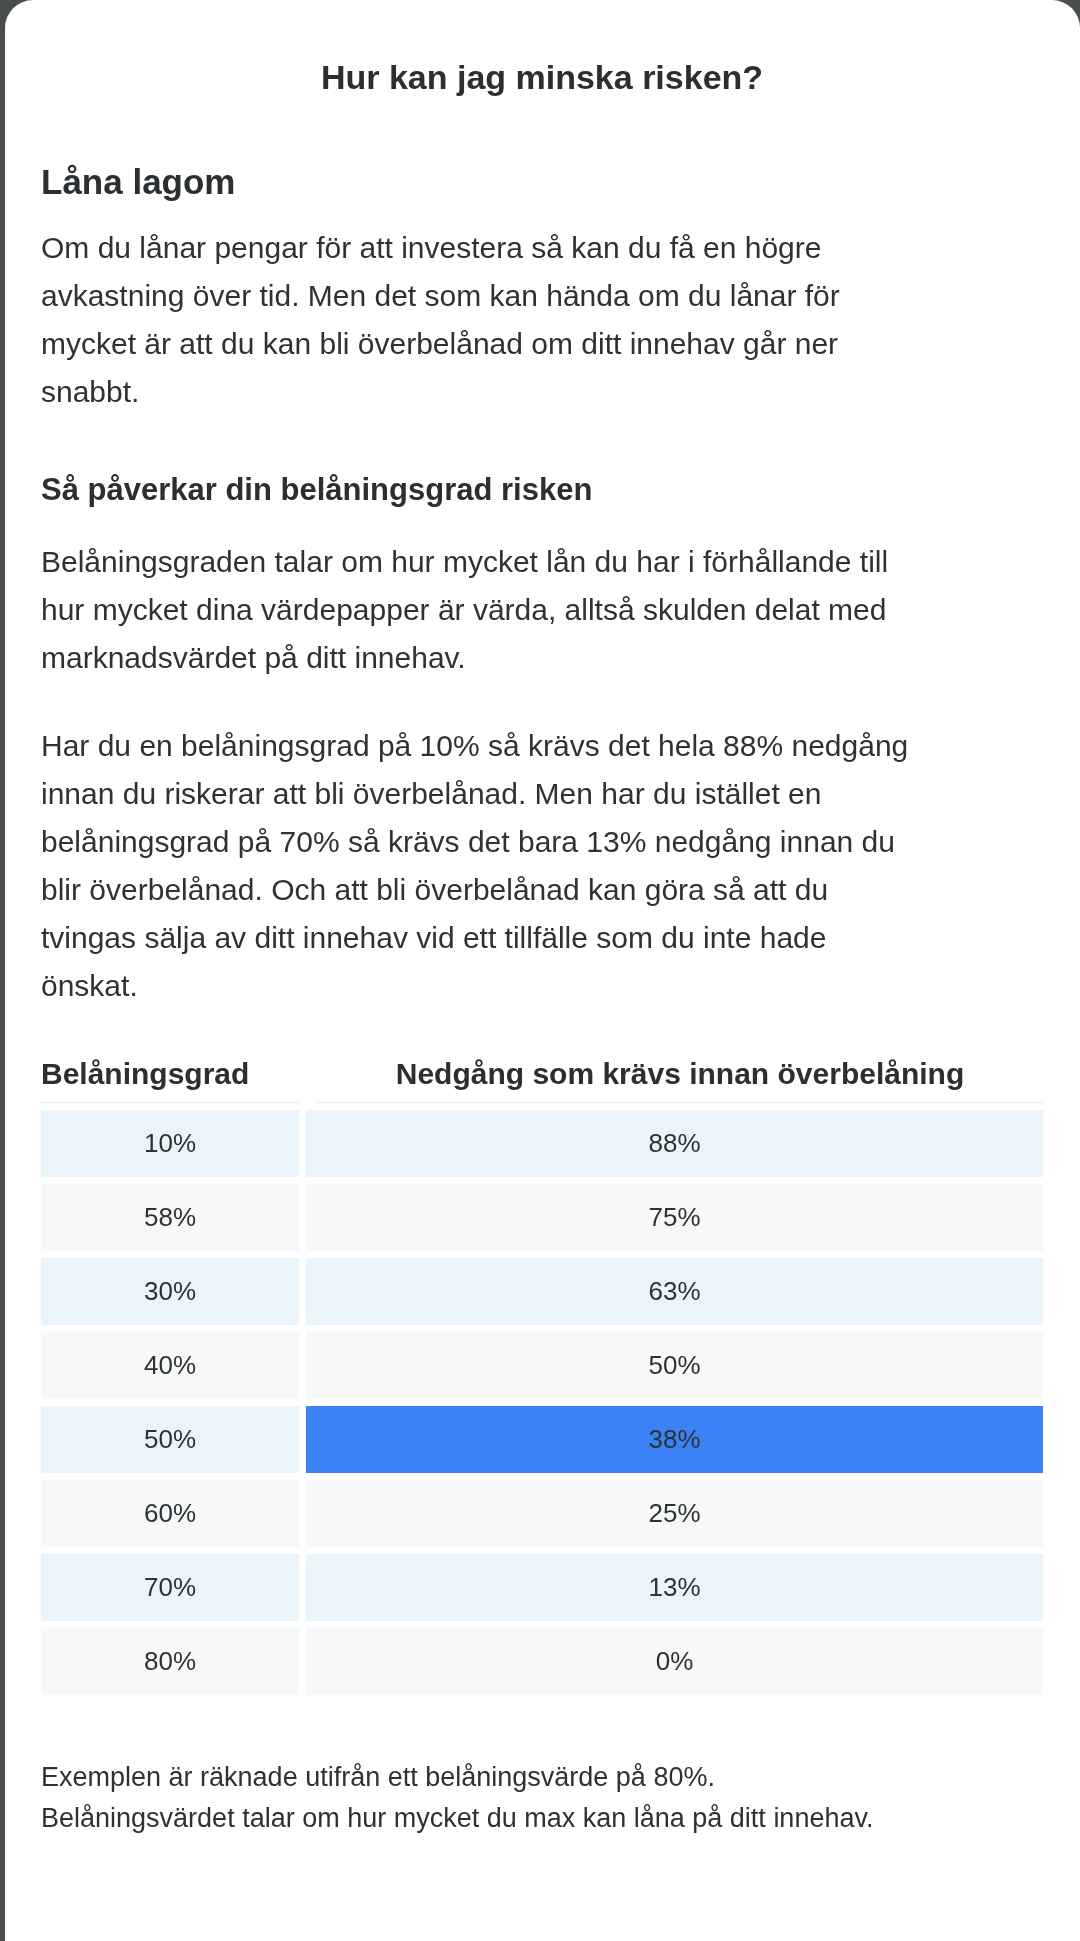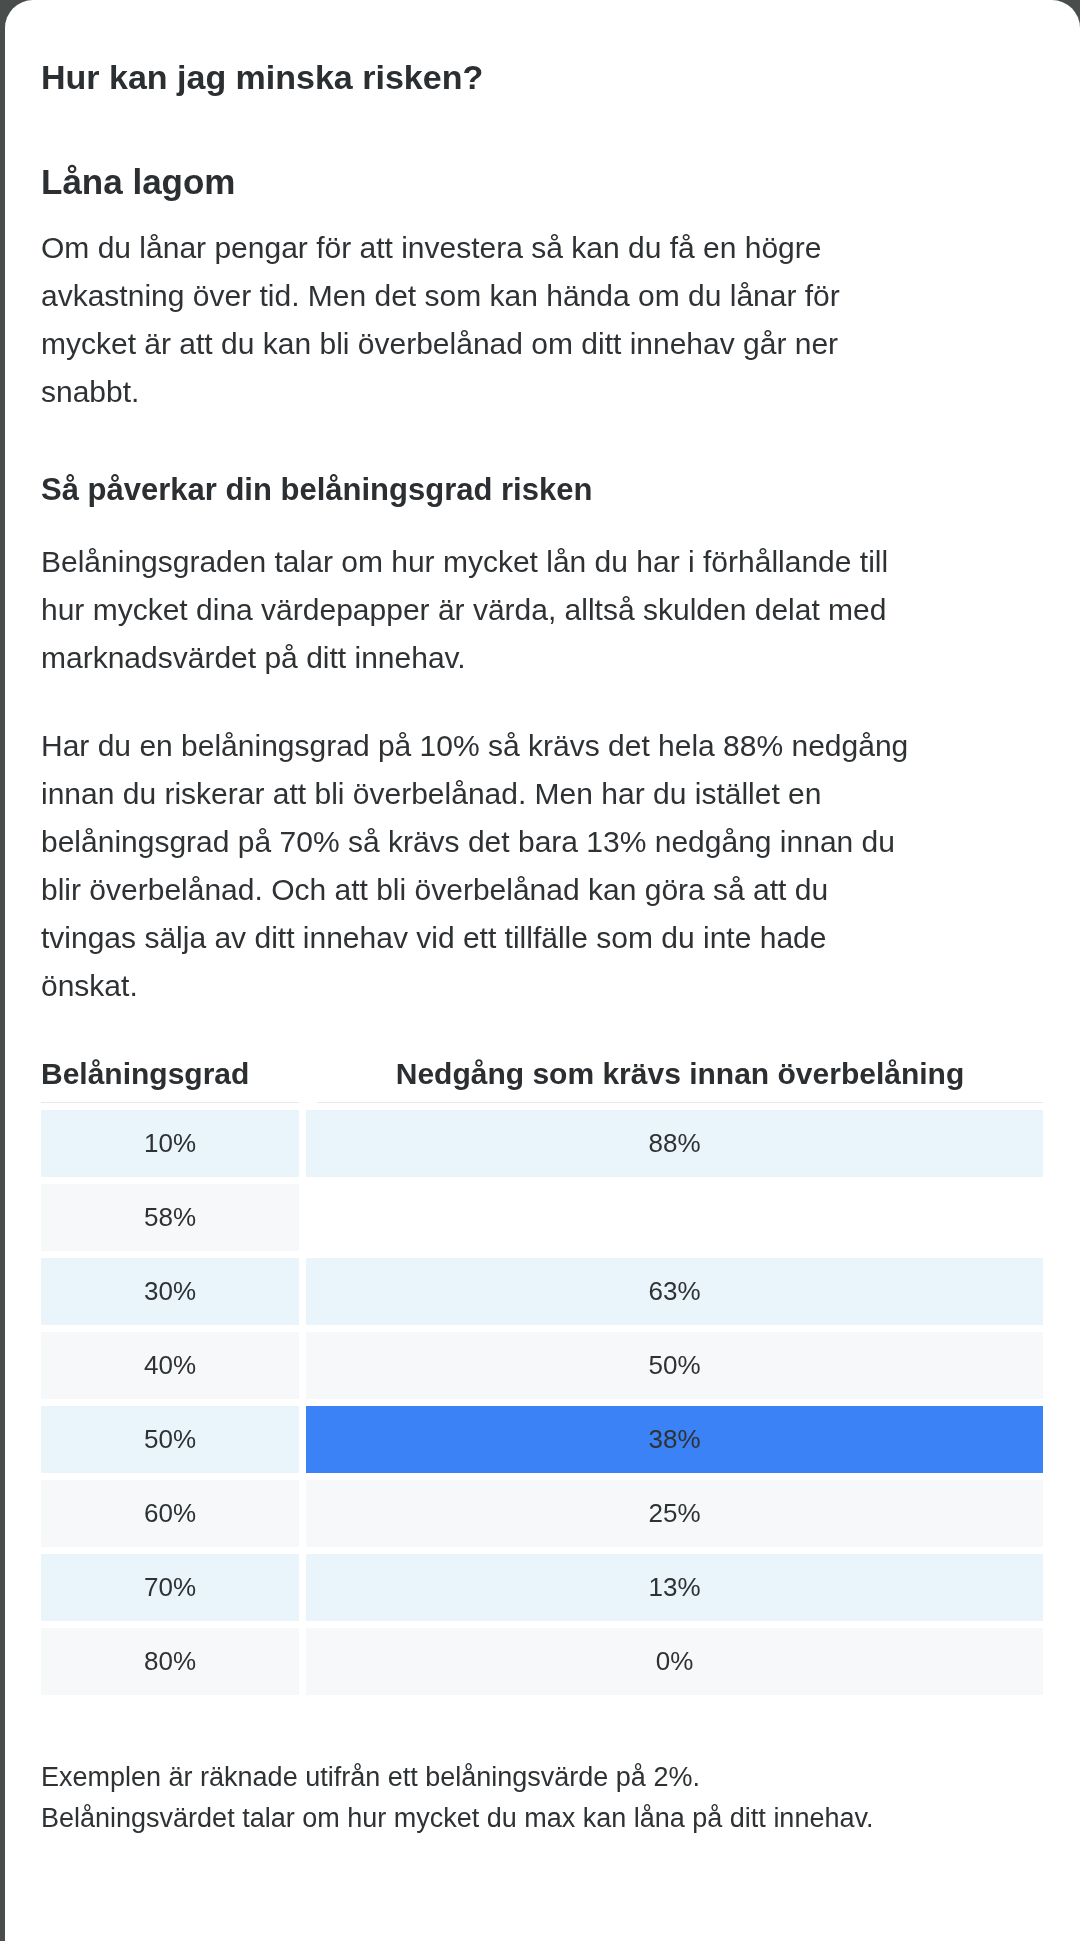--- a/index.html
+++ b/index.html
@@ -17,21 +17,21 @@
     border-radius: 28px 28px 0 0;
     box-sizing: border-box;
     padding: 0 37px 0 36px;
     color: #2E3234;
   }
   .title {
     padding-top: 56px;
     font-size: 34px;
     line-height: 42px;
     font-weight: 700;
-    text-align: left;
+    text-align: center;
     color: #2B2F31;
   }
   .h2 {
     margin-top: 62px;
     font-size: 35px;
     line-height: 44px;
     font-weight: 700;
     color: #2B2F31;
   }
   .para {
@@ -110,20 +110,21 @@
       <div class="th col-left">Belåningsgrad</div>
       <div class="th col-right">Nedgång som krävs innan överbelåning</div>
     </div>
     <div id="table-body">
         <div class="tr">
           <div class="td col-left" style="background: rgb(234, 244, 251);">10%</div>
           <div class="td col-right" style="background: rgb(234, 244, 251);">88%</div>
         </div>
         <div class="tr">
           <div class="td col-left" style="background: rgb(247, 248, 249);">58%</div>
+          <div class="td col-right" style="background: rgb(247, 248, 249);">75%</div>
         </div>
         <div class="tr">
           <div class="td col-left" style="background: rgb(234, 244, 251);">30%</div>
           <div class="td col-right" style="background: rgb(234, 244, 251);">63%</div>
         </div>
         <div class="tr">
           <div class="td col-left" style="background: rgb(247, 248, 249);">40%</div>
           <div class="td col-right" style="background: rgb(247, 248, 249);">50%</div>
         </div>
         <div class="tr">
@@ -138,16 +139,16 @@
           <div class="td col-left" style="background: rgb(234, 244, 251);">70%</div>
           <div class="td col-right" style="background: rgb(234, 244, 251);">13%</div>
         </div>
         <div class="tr">
           <div class="td col-left" style="background: rgb(247, 248, 249);">80%</div>
           <div class="td col-right" style="background: rgb(247, 248, 249);">0%</div>
         </div>
       </div>
   </div>
 
-  <div class="footnote">Exemplen är räknade utifrån ett belåningsvärde på 2%.
+  <div class="footnote">Exemplen är räknade utifrån ett belåningsvärde på 80%.
 Belåningsvärdet talar om hur mycket du max kan låna på ditt innehav.</div>
 
 </div>
 
 </body></html>

